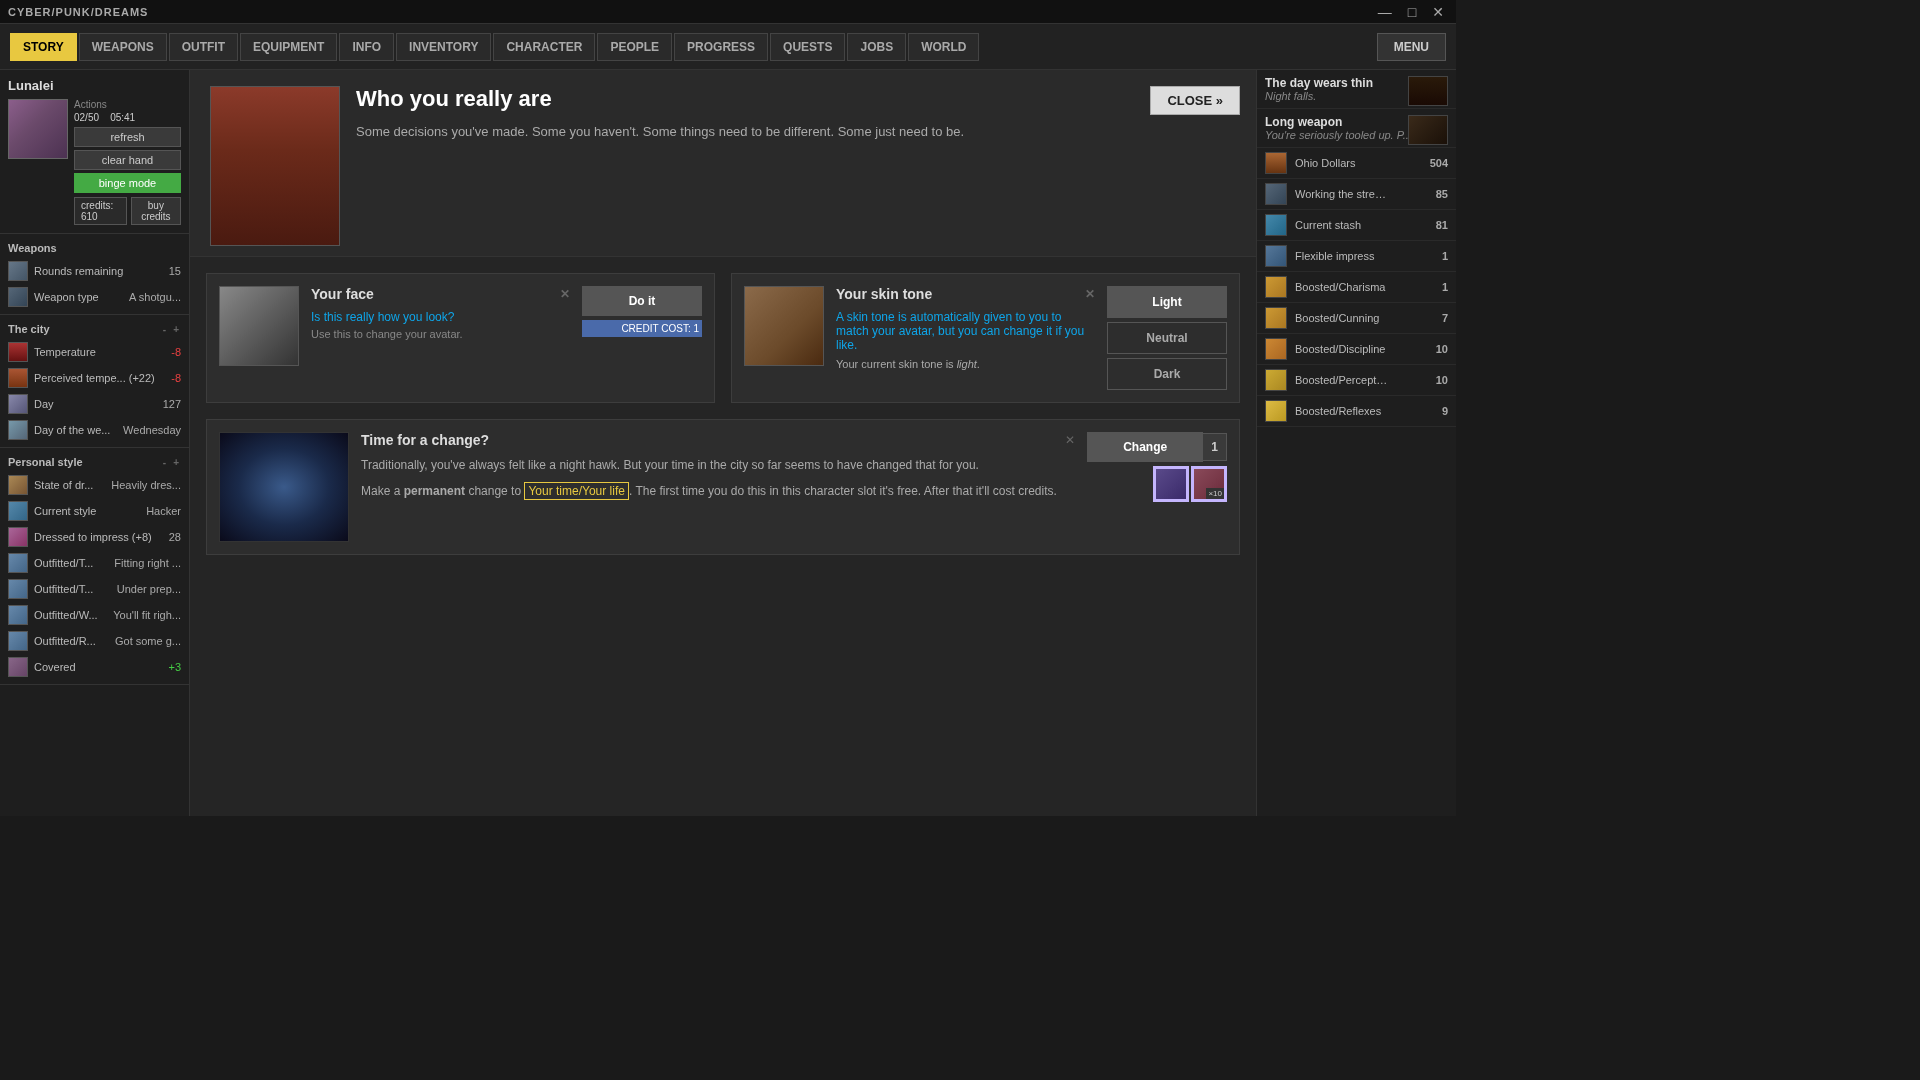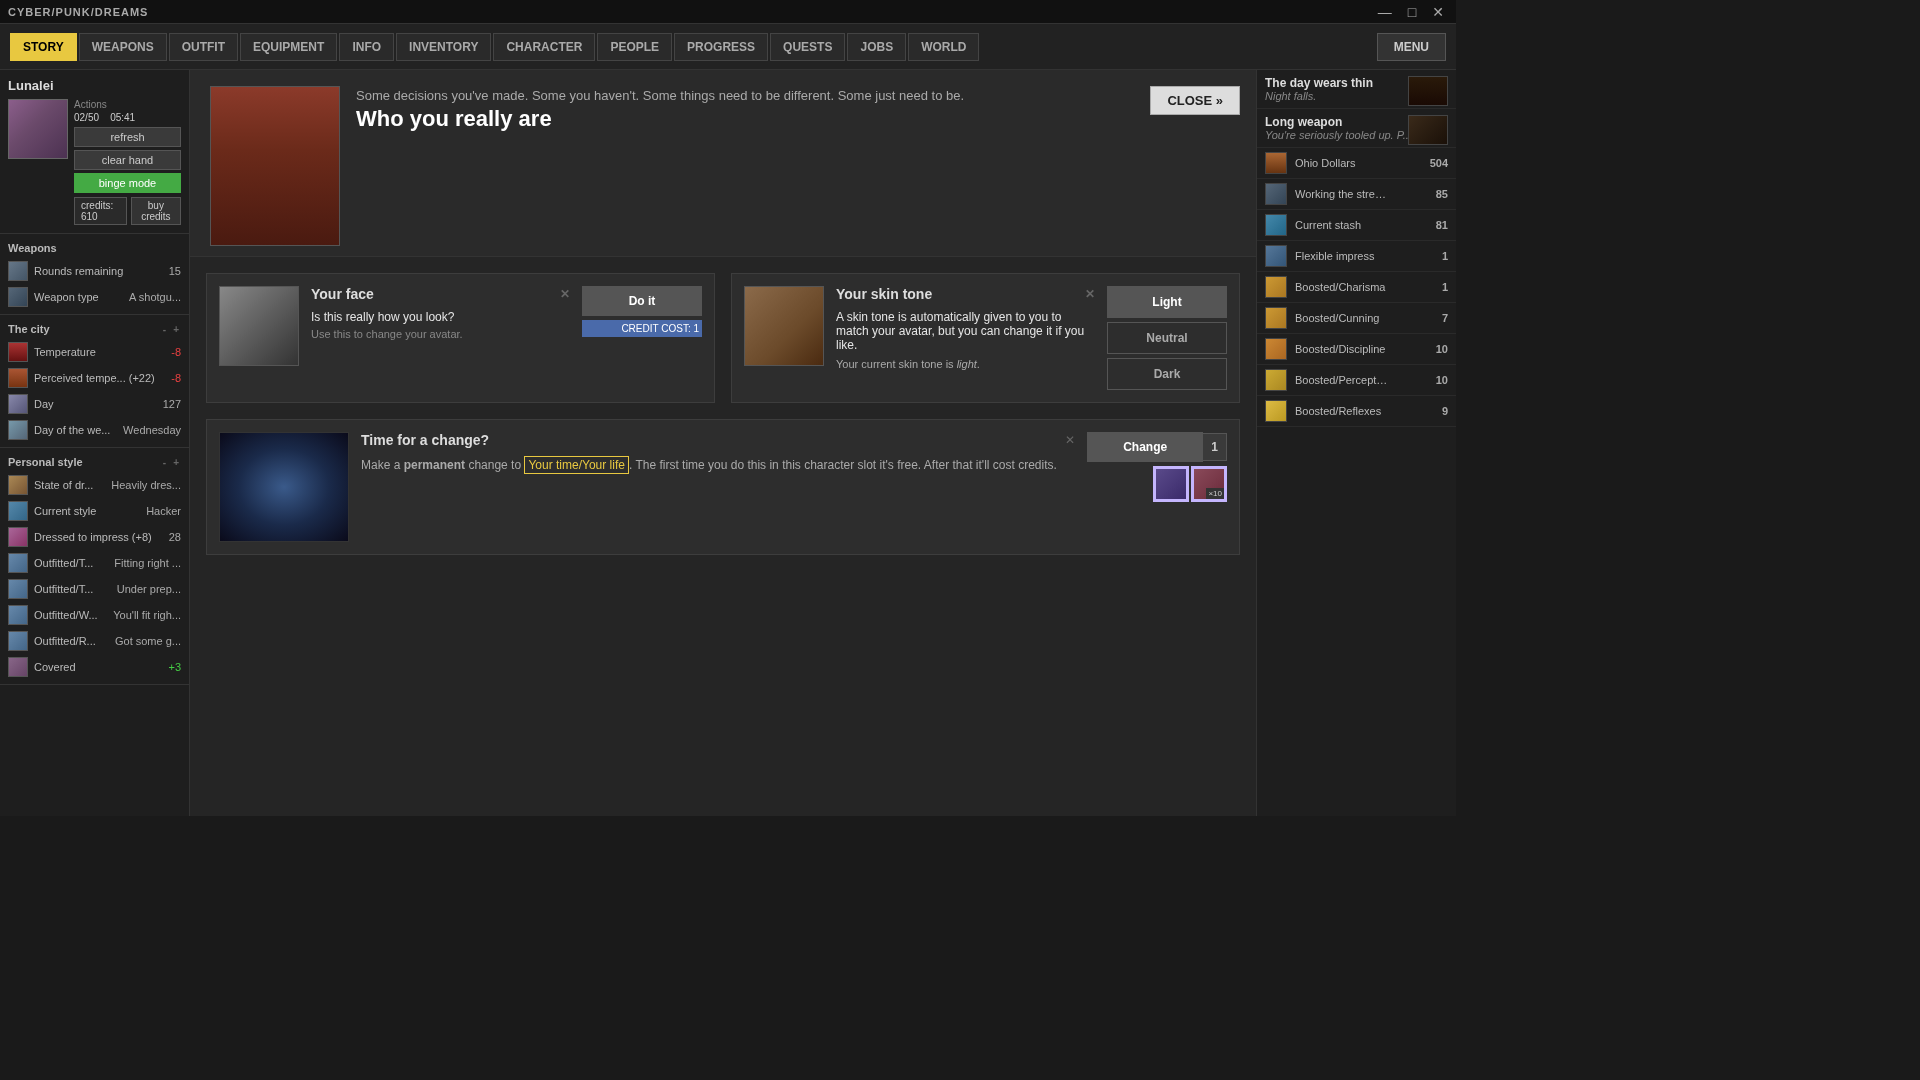--- a/index.html
+++ b/index.html
@@ -346,21 +346,21 @@
       align-items: center;
     }
     .card-close-x {
       color: #666;
       font-size: 12px;
       cursor: pointer;
     }
 
     .card-description {
       font-size: 12px;
-      color: #e5e5e5;
+      color: #0ea5e9;
       margin-bottom: 4px;
     }
     .card-hint {
       font-size: 11px;
       color: #888;
     }
 
     .card-actions {
       display: flex;
       flex-direction: column;
@@ -895,22 +895,22 @@
     </div>
   </div>
 
   <div id="center-content">
 
     <div id="content-header">
       <div id="header-portrait">
         <div id="header-portrait-img"></div>
       </div>
       <div id="header-text">
+        <div id="content-title">Who you really are</div>
         <div id="content-subtitle">Some decisions you've made. Some you haven't. Some things need to be different. Some just need to be.</div>
-        <div id="content-title">Who you really are</div>
       </div>
       <button id="close-btn">CLOSE »</button>
     </div>
 
     <div id="cards-area">
 
       <div id="top-cards">
 
         <div class="card">
           <div class="card-inner">
@@ -960,20 +960,21 @@
       <div id="bottom-card">
         <div class="bottom-card-inner">
           <div class="bottom-portrait">
             <div class="bottom-portrait-img"></div>
           </div>
           <div class="bottom-content">
             <div class="bottom-title-row">
               <div class="bottom-title">Time for a change?</div>
               <span class="bottom-close-x">✕</span>
             </div>
+            <div class="bottom-desc">Traditionally, you've always felt like a night hawk. But your time in the city so far seems to have changed that for you.</div>
             <div class="bottom-note">
               Make a <strong>permanent</strong> change to <span class="highlight-text">Your time/Your life</span>. The first time you do this in this character slot it's free. After that it'll cost credits.
             </div>
           </div>
           <div class="bottom-actions">
             <div class="change-btn-row">
               <button class="change-btn">Change</button>
               <span class="change-count">1</span>
             </div>
             <div class="change-thumbs">

